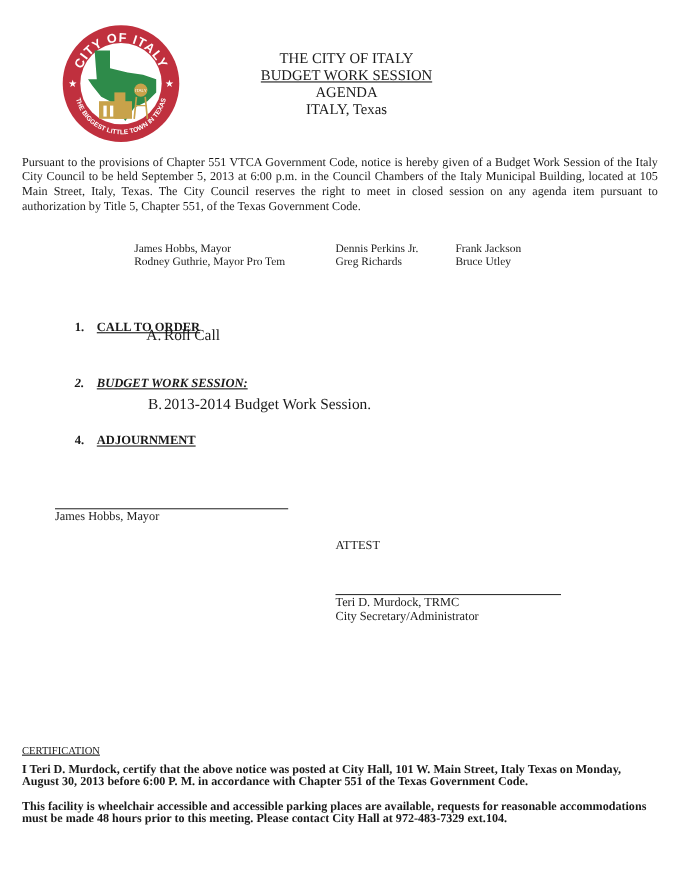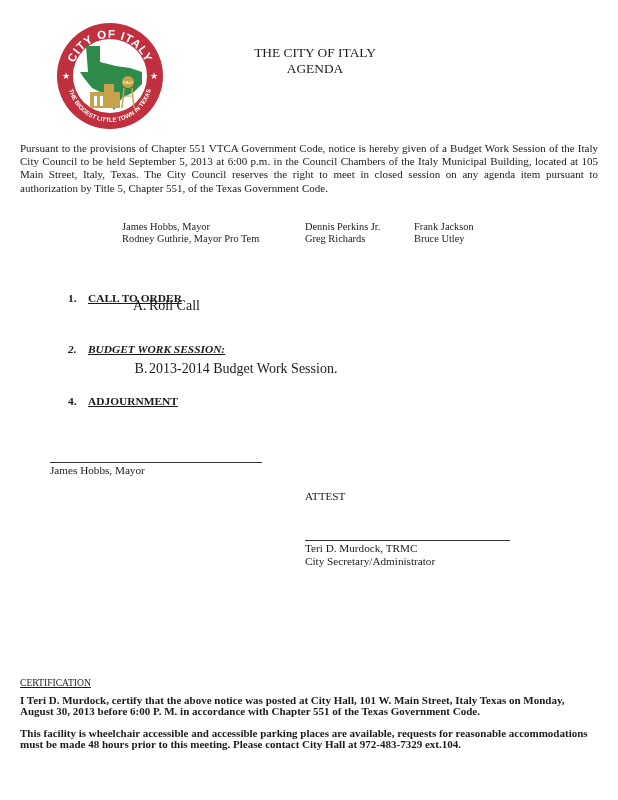--- a/index.html
+++ b/index.html
@@ -58,21 +58,23 @@
     <text font-size="6" font-weight="bold" fill="#fff" font-family="Liberation Sans, sans-serif">
       <textPath href="#botArc" startOffset="50%" text-anchor="middle">THE BIGGEST LITTLE TOWN IN TEXAS</textPath>
     </text>
     <text x="10" y="57" font-size="9" fill="#fff" text-anchor="middle">★</text>
     <text x="98" y="57" font-size="9" fill="#fff" text-anchor="middle">★</text>
   </svg>
 </div>
 
 <div class="abs header">
   <div>THE CITY OF ITALY</div>
+  <div class="u">BUDGET WORK SESSION</div>
   <div>AGENDA</div>
+  <div>ITALY, Texas</div>
 </div>
 
 <div class="abs intro">Pursuant to the provisions of Chapter 551 VTCA Government Code, notice is hereby given of a Budget Work Session of the Italy City Council to be held September 5, 2013 at 6:00 p.m. in the Council Chambers of the Italy Municipal Building, located at 105 Main Street, Italy, Texas.  The City Council reserves the right to meet in closed session on any agenda item pursuant to authorization by Title 5, Chapter 551, of the Texas Government Code.</div>
 
 <div class="abs members" style="left:122px;">
   <div>James Hobbs, Mayor</div>
   <div>Rodney Guthrie, Mayor Pro Tem</div>
 </div>
 <div class="abs members" style="left:305px;">
   <div>Dennis Perkins Jr.</div>

